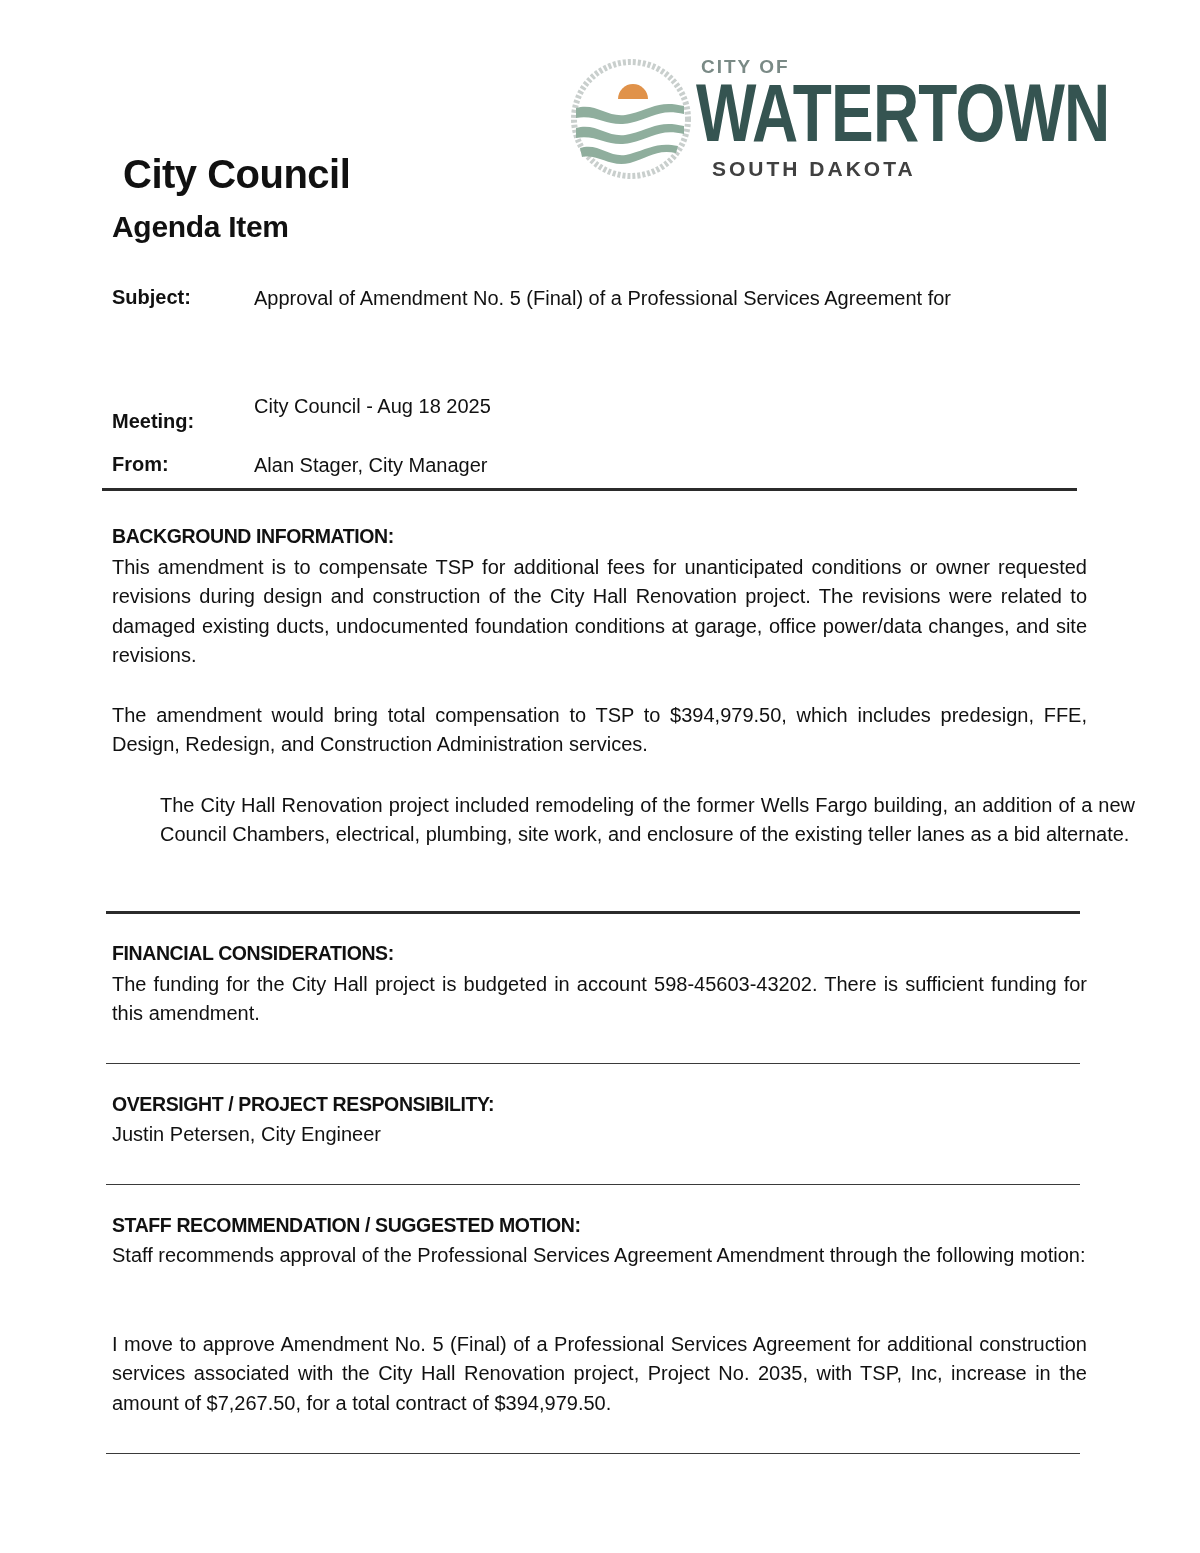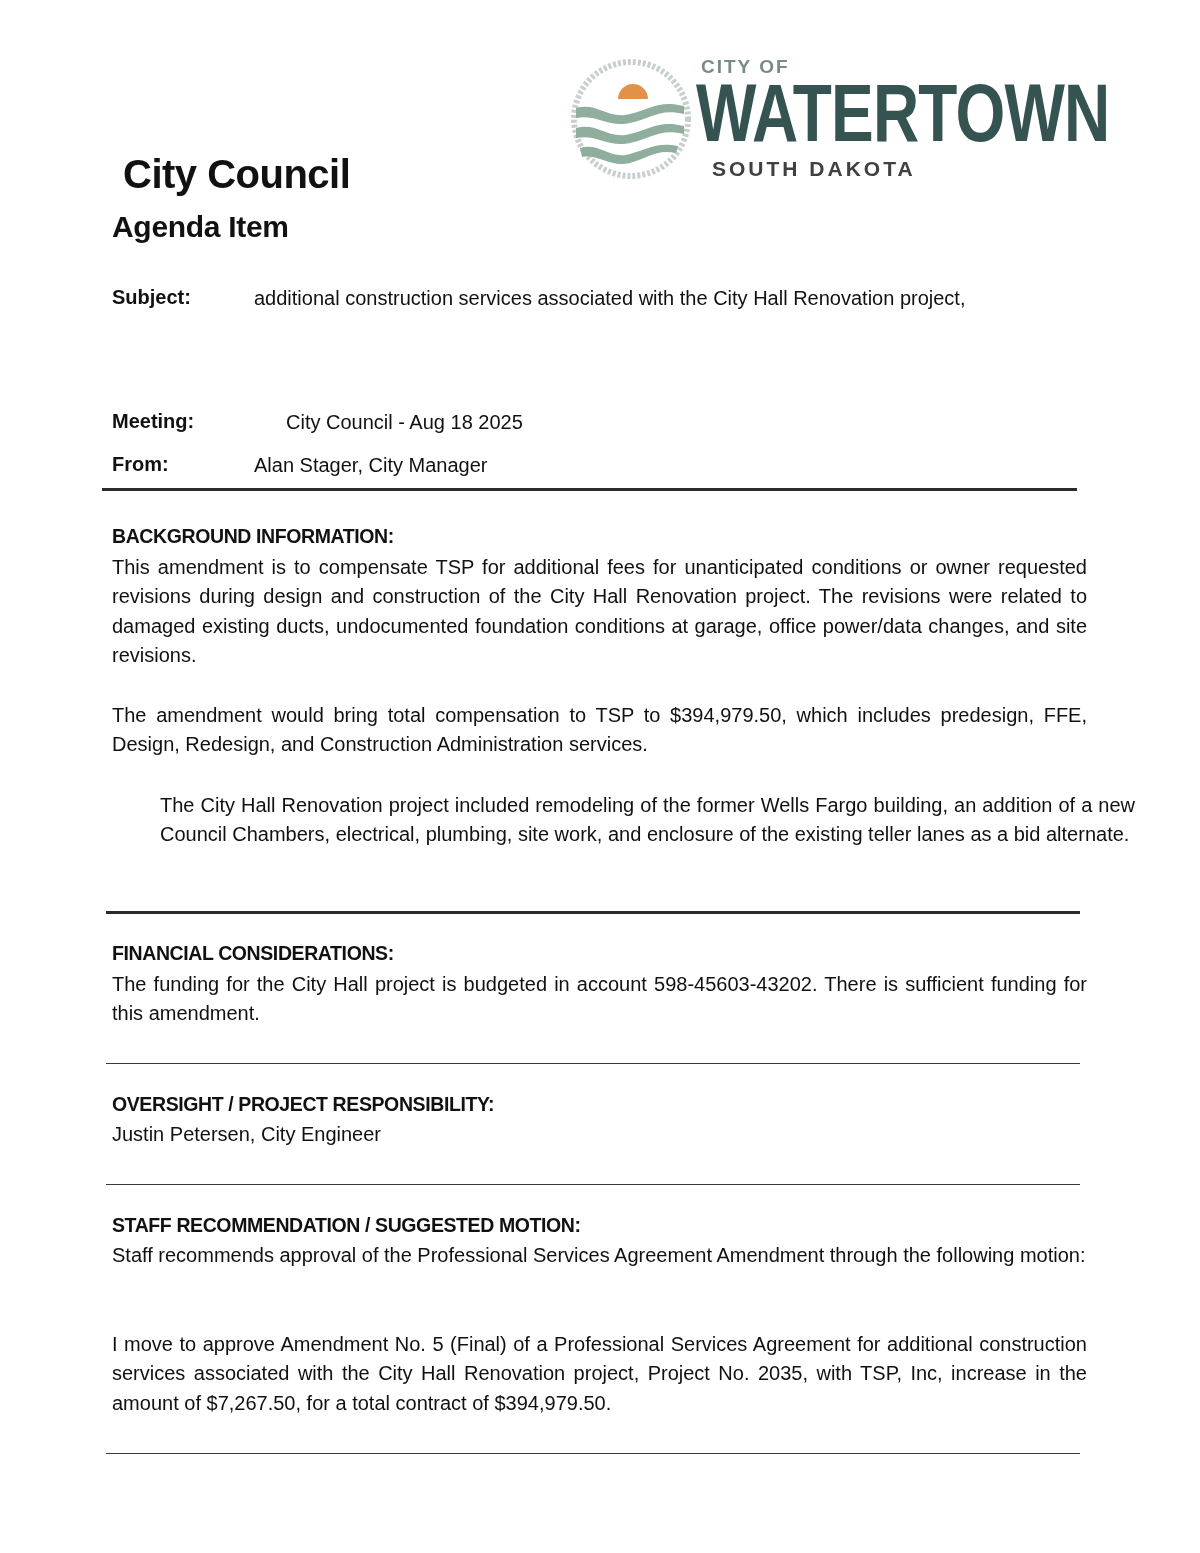--- a/index.html
+++ b/index.html
@@ -126,25 +126,25 @@
   <div class="abs logo-city-of">CITY OF</div>
   <div class="abs logo-watertown">WATERTOWN</div>
   <div class="abs logo-sd">SOUTH DAKOTA</div>
 </div>
 
 <div class="abs title-council">City Council</div>
 <div class="abs title-agenda">Agenda Item</div>
 
 <div class="abs meta-label" style="top:286px;">Subject:</div>
 <div class="abs meta-value" style="top:284px;">
-  <div>additional construction services associated with the City Hall Renovation project,</div>
+  <div>Approval of Amendment No. 5 (Final) of a Professional Services Agreement for</div>
 </div>
 
 <div class="abs meta-label" style="top:410px;">Meeting:</div>
-<div class="abs meta-value" style="top:408px;margin-left:32px;">City Council - Aug 18 2025</div>
+<div class="abs meta-value" style="top:392px;">City Council - Aug 18 2025</div>
 
 <div class="abs meta-label" style="top:453px;">From:</div>
 <div class="abs meta-value" style="top:451px;">Alan Stager, City Manager</div>
 
 <div class="abs rule thick" style="left:102px; top:488px; width:975px;"></div>
 
 <div class="abs sec-heading" style="top:525px;">BACKGROUND INFORMATION:</div>
 <div class="abs sec-text" style="top:553px;">This amendment is to compensate TSP for additional fees for unanticipated conditions or owner requested revisions during design and construction of the City Hall Renovation project. The revisions were related to damaged existing ducts, undocumented foundation conditions at garage, office power/data changes, and site revisions.</div>
 <div class="abs sec-text" style="top:701px;">The amendment would bring total compensation to TSP to $394,979.50, which includes predesign, FFE, Design, Redesign, and Construction Administration services.</div>
 <div class="abs sec-text" style="top:791px;margin-left:48px;">The City Hall Renovation project included remodeling of the former Wells Fargo building, an addition of a new Council Chambers, electrical, plumbing, site work, and enclosure of the existing teller lanes as a bid alternate.</div>

